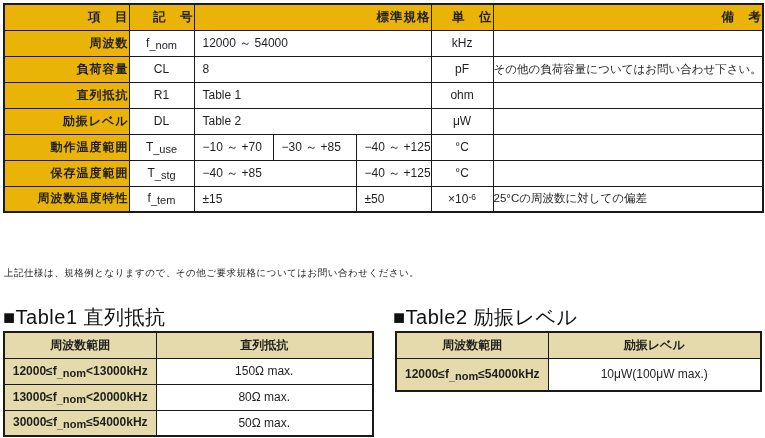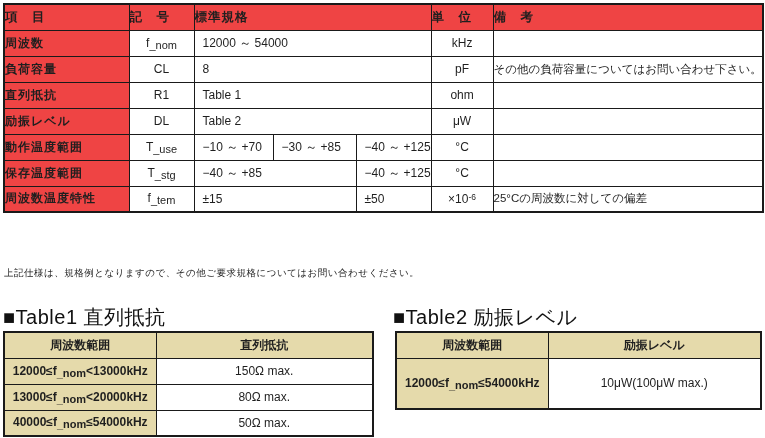--- a/index.html
+++ b/index.html
@@ -14,21 +14,21 @@
   .spec-table {
     position:absolute; left:3px; top:3px;
     border:2px solid #1a1a1a;
   }
   .spec-table th, .spec-table td {
     border:1px solid #1a1a1a;
     height:26px; padding:0 0 0 0;
     font-size:12px; white-space:nowrap; overflow:hidden;
     vertical-align:middle;
   }
-  .spec-table th { background:#ef4444; font-weight:bold; text-align:left; letter-spacing:1px; }
+  .spec-table th { background:#eab308; font-weight:bold; text-align:right; letter-spacing:1px; }
   .spec-table th.col-head { font-size:12.5px; }
   td.sym-cell   { text-align:center; }
   td.spec-cell  { text-align:left; padding-left:8px; }
   td.unit-cell  { text-align:center; }
   td.rem-cell   { text-align:left; font-size:11.5px; }
   sub { font-size:11px; vertical-align:-2px; }
   sup { font-size:8.5px; vertical-align:3px; }
   
   .footnote {
     position:absolute; left:4px; top:267px;
@@ -44,21 +44,21 @@
     border:2px solid #1a1a1a;
   }
   .sub-table th, .sub-table td {
     border:1px solid #1a1a1a; height:26px;
     font-size:12px; text-align:center; vertical-align:middle;
     white-space:nowrap; overflow:hidden;
   }
   .sub-table th { background:#e5daab; font-weight:bold; }
   .sub-table td.range-cell { background:#e5daab; font-weight:bold; }
   .sub-table td.value-cell { background:#ffffff; }
-  #table2 td { height:51px; }
+  #table2 td { height:33px; }
 </style>
 </head>
 <body>
 
 <table class="spec-table">
   <colgroup>
     <col style="width:125px">
       <col style="width:65px">
     <col style="width:79px">
       <col style="width:83px">
@@ -154,21 +154,21 @@
   </tr>
   <tr>
     <td class="range-cell"><span>12000≤f</span><sub>_nom</sub><span>&lt;13000kHz</span></td>
     <td class="value-cell">150Ω max.</td>
   </tr>
   <tr>
     <td class="range-cell"><span>13000≤f</span><sub>_nom</sub><span>&lt;20000kHz</span></td>
     <td class="value-cell">80Ω max.</td>
   </tr>
   <tr>
-    <td class="range-cell"><span>40000≤f</span><sub>_nom</sub><span>≤54000kHz</span></td>
+    <td class="range-cell"><span>30000≤f</span><sub>_nom</sub><span>≤54000kHz</span></td>
     <td class="value-cell">50Ω max.</td>
   </tr>
 </tbody>
   </table>
 
 <div class="sec-title" style="left:393px">■Table2 励振レベル</div>
 <table class="sub-table" id="table2" style="left:395px">
   <colgroup>
       <col style="width:152px">
       <col style="width:213px">

